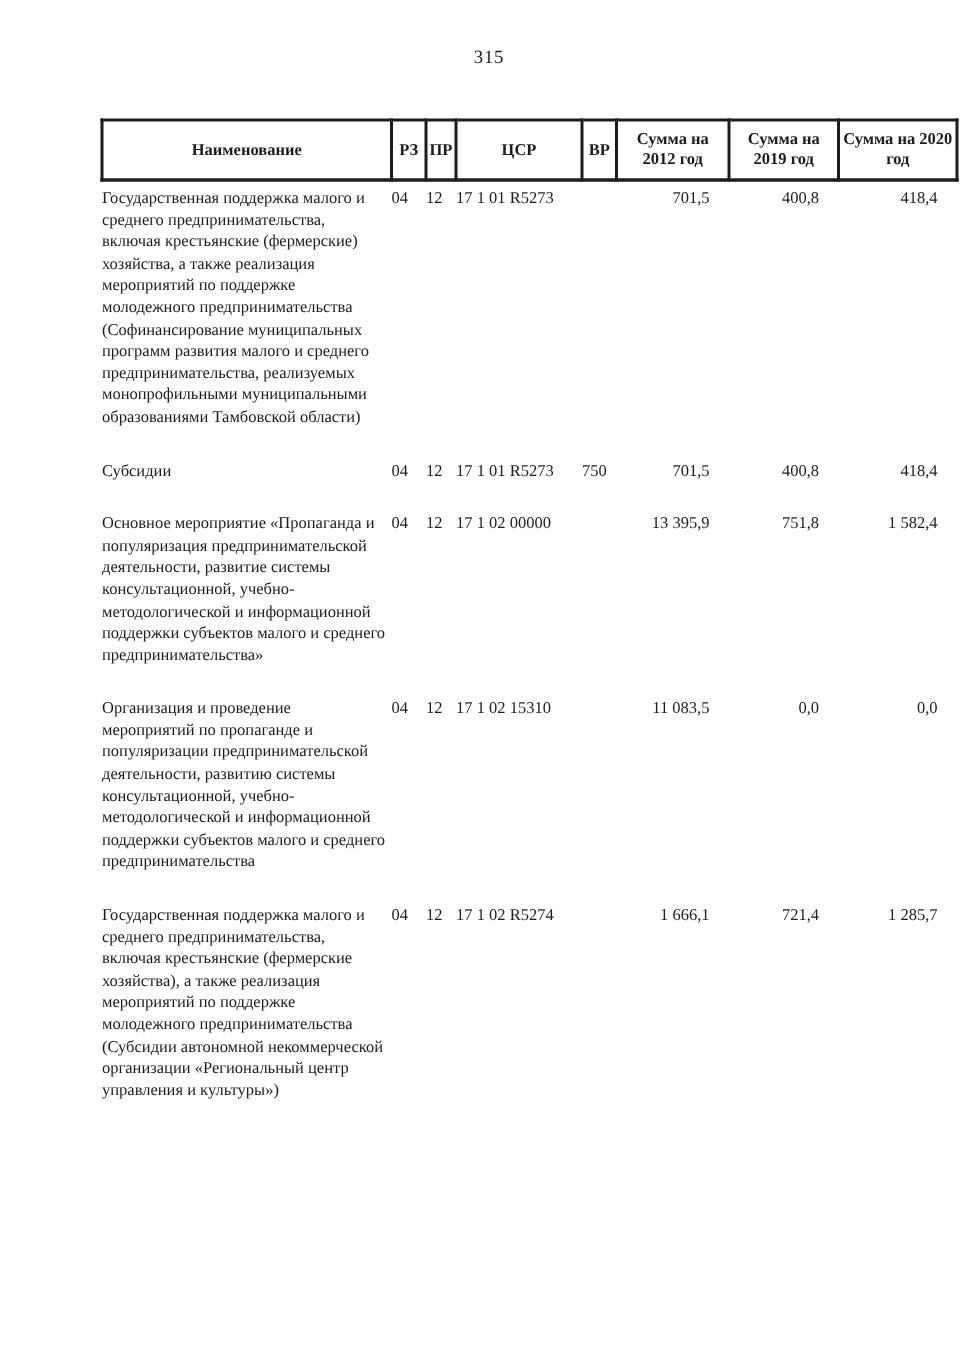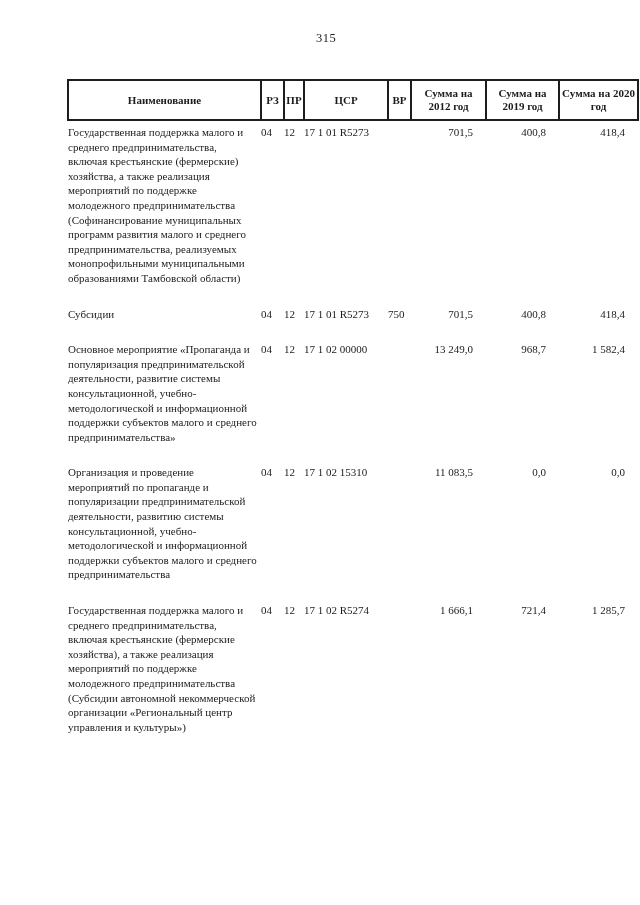--- a/index.html
+++ b/index.html
@@ -131,22 +131,22 @@
     <td class="num">701,5</td>
     <td class="num">400,8</td>
     <td class="num">418,4</td>
   </tr>
         <tr>
     <td class="name">Основное мероприятие «Пропаганда и популяризация предпринимательской деятельности, развитие системы консультационной, учебно-методологической и информационной поддержки субъектов малого и среднего предпринимательства»</td>
     <td class="code">04</td>
     <td class="code">12</td>
     <td class="code">17 1 02 00000</td>
     <td class="code"></td>
-    <td class="num">13 249,0</td>
-    <td class="num">968,7</td>
+    <td class="num">13 395,9</td>
+    <td class="num">751,8</td>
     <td class="num">1 582,4</td>
   </tr>
         <tr>
     <td class="name">Организация и проведение мероприятий по пропаганде и популяризации предпринимательской деятельности, развитию системы консультационной, учебно-методологической и информационной поддержки субъектов малого и среднего предпринимательства</td>
     <td class="code">04</td>
     <td class="code">12</td>
     <td class="code">17 1 02 15310</td>
     <td class="code"></td>
     <td class="num">11 083,5</td>
     <td class="num">0,0</td>

